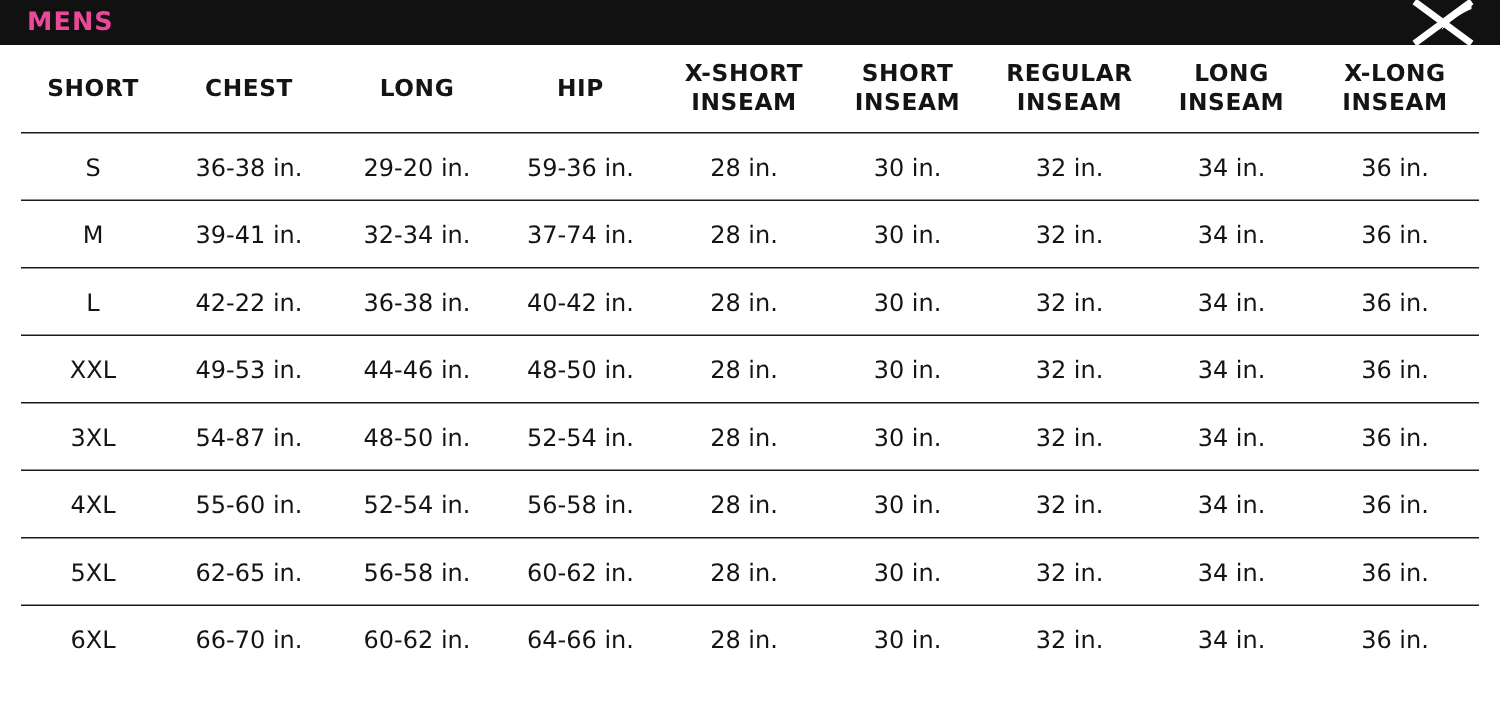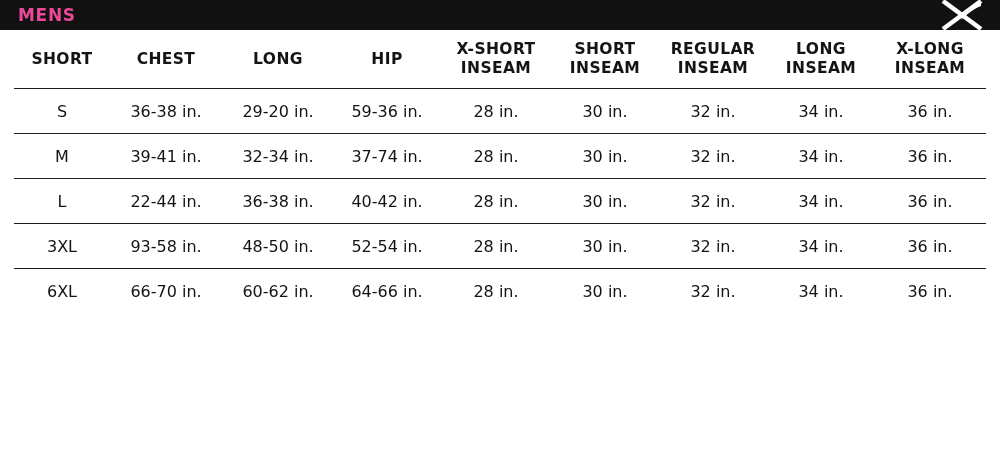--- a/index.html
+++ b/index.html
@@ -177,34 +177,67 @@
           <td>32-34 in.</td>
           <td>37-74 in.</td>
           <td>28 in.</td>
           <td>30 in.</td>
           <td>32 in.</td>
           <td>34 in.</td>
           <td>36 in.</td>
         </tr>
         <tr>
           <td>L</td>
-          <td>22-44 in.</td>
+          <td>42-22 in.</td>
           <td>36-38 in.</td>
           <td>40-42 in.</td>
           <td>28 in.</td>
           <td>30 in.</td>
           <td>32 in.</td>
           <td>34 in.</td>
           <td>36 in.</td>
         </tr>
         <tr>
+          <td>XXL</td>
+          <td>49-53 in.</td>
+          <td>44-46 in.</td>
+          <td>48-50 in.</td>
+          <td>28 in.</td>
+          <td>30 in.</td>
+          <td>32 in.</td>
+          <td>34 in.</td>
+          <td>36 in.</td>
+        </tr>
+        <tr>
           <td>3XL</td>
-          <td>93-58 in.</td>
+          <td>54-87 in.</td>
           <td>48-50 in.</td>
           <td>52-54 in.</td>
+          <td>28 in.</td>
+          <td>30 in.</td>
+          <td>32 in.</td>
+          <td>34 in.</td>
+          <td>36 in.</td>
+        </tr>
+        <tr>
+          <td>4XL</td>
+          <td>55-60 in.</td>
+          <td>52-54 in.</td>
+          <td>56-58 in.</td>
+          <td>28 in.</td>
+          <td>30 in.</td>
+          <td>32 in.</td>
+          <td>34 in.</td>
+          <td>36 in.</td>
+        </tr>
+        <tr>
+          <td>5XL</td>
+          <td>62-65 in.</td>
+          <td>56-58 in.</td>
+          <td>60-62 in.</td>
           <td>28 in.</td>
           <td>30 in.</td>
           <td>32 in.</td>
           <td>34 in.</td>
           <td>36 in.</td>
         </tr>
         <tr>
           <td>6XL</td>
           <td>66-70 in.</td>
           <td>60-62 in.</td>

